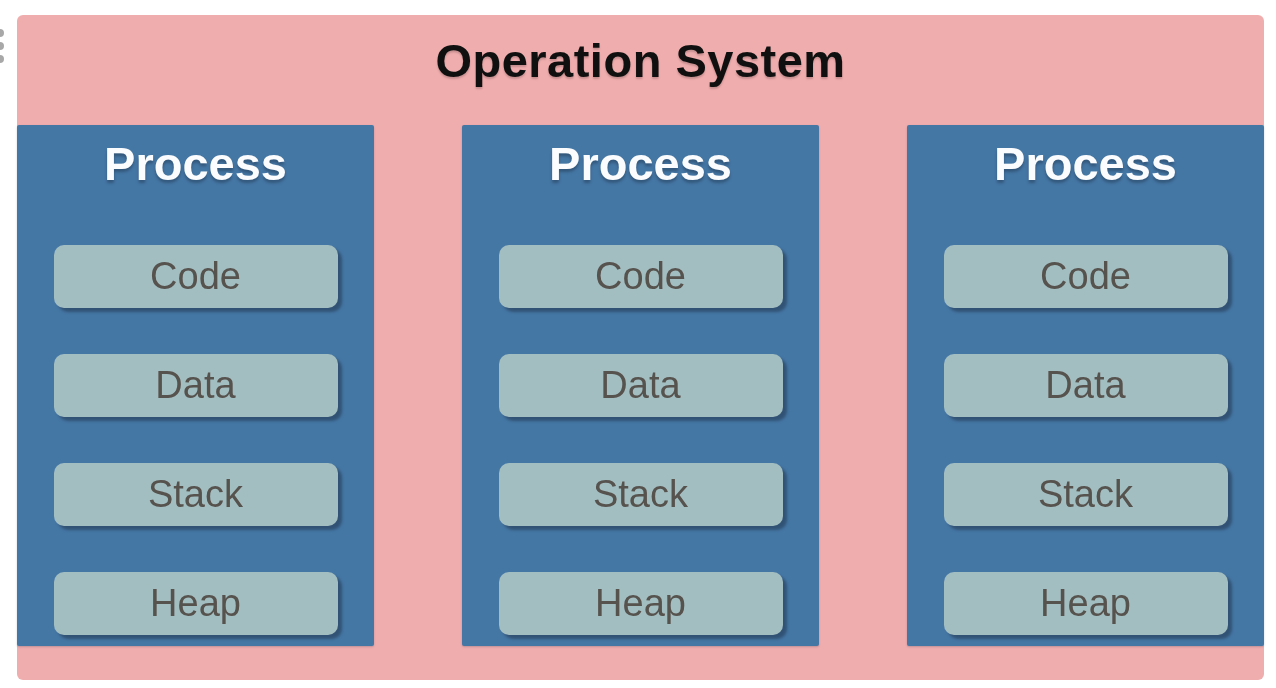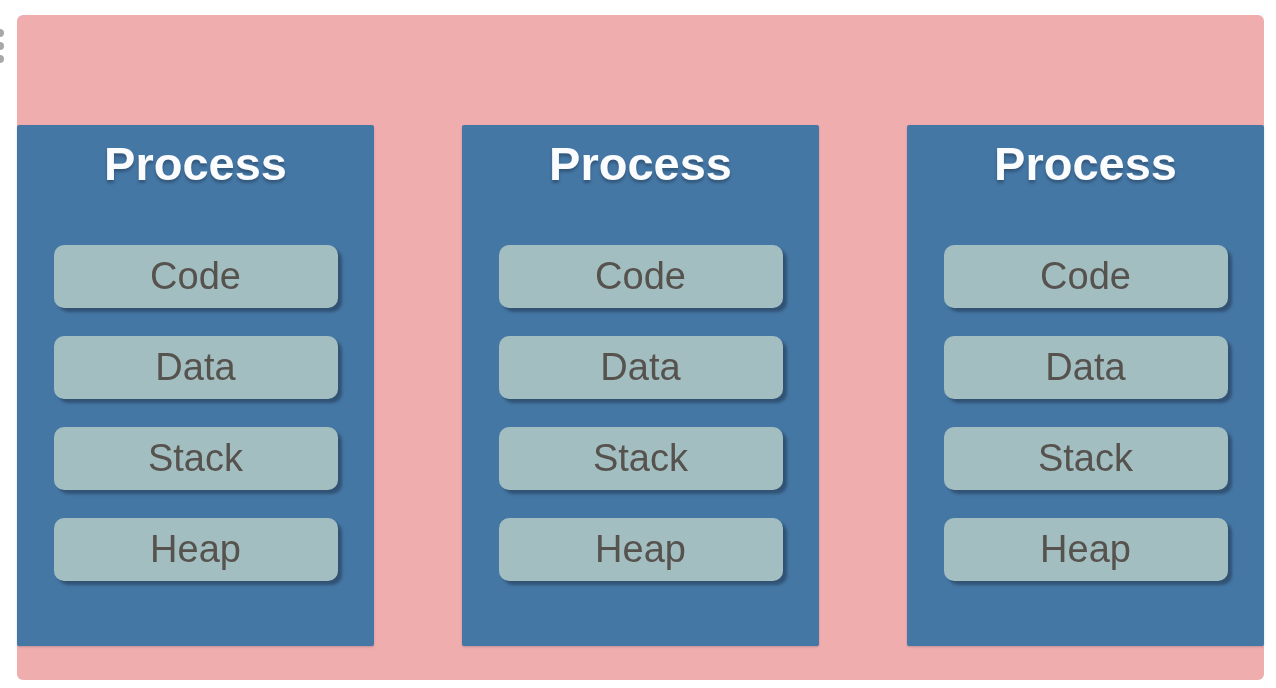--- a/index.html
+++ b/index.html
@@ -78,21 +78,21 @@
     margin: 10px 0 0 0;
     line-height: 58px;
     font-size: 47px;
     font-weight: 700;
     color: var(--process-title-text, #fbfcfd);
     text-shadow: 0 3px 3px rgba(28,48,72,0.45);
   }
   .segment {
     width: 284px;
     height: 63px;
-    margin-top: 28px;
+    margin-top: 46px;
     background: var(--segment, #a3bec1);
     border-radius: 10px;
     display: flex;
     align-items: center;
     justify-content: center;
     font-size: 38px;
     color: var(--segment-text, #56524e);
     box-shadow: 4px 4px 3px rgba(32,52,77,0.55);
   }
   .segment:first-of-type {
@@ -104,20 +104,21 @@
 
 <div class="canvas">
 
   <div class="drag-handle">
     <span class="dot" style="background: rgb(168, 168, 168);"></span>
     <span class="dot" style="background: rgb(168, 168, 168);"></span>
     <span class="dot" style="background: rgb(168, 168, 168);"></span>
   </div>
 
   <div class="board">
+    <h1 class="board-title">Operation System</h1>
 
     <div class="columns">
 
       <div class="process-col">
         <h2 class="process-title">Process</h2>
         <div class="segment">Code</div>
         <div class="segment">Data</div>
         <div class="segment">Stack</div>
         <div class="segment">Heap</div>
       </div>

